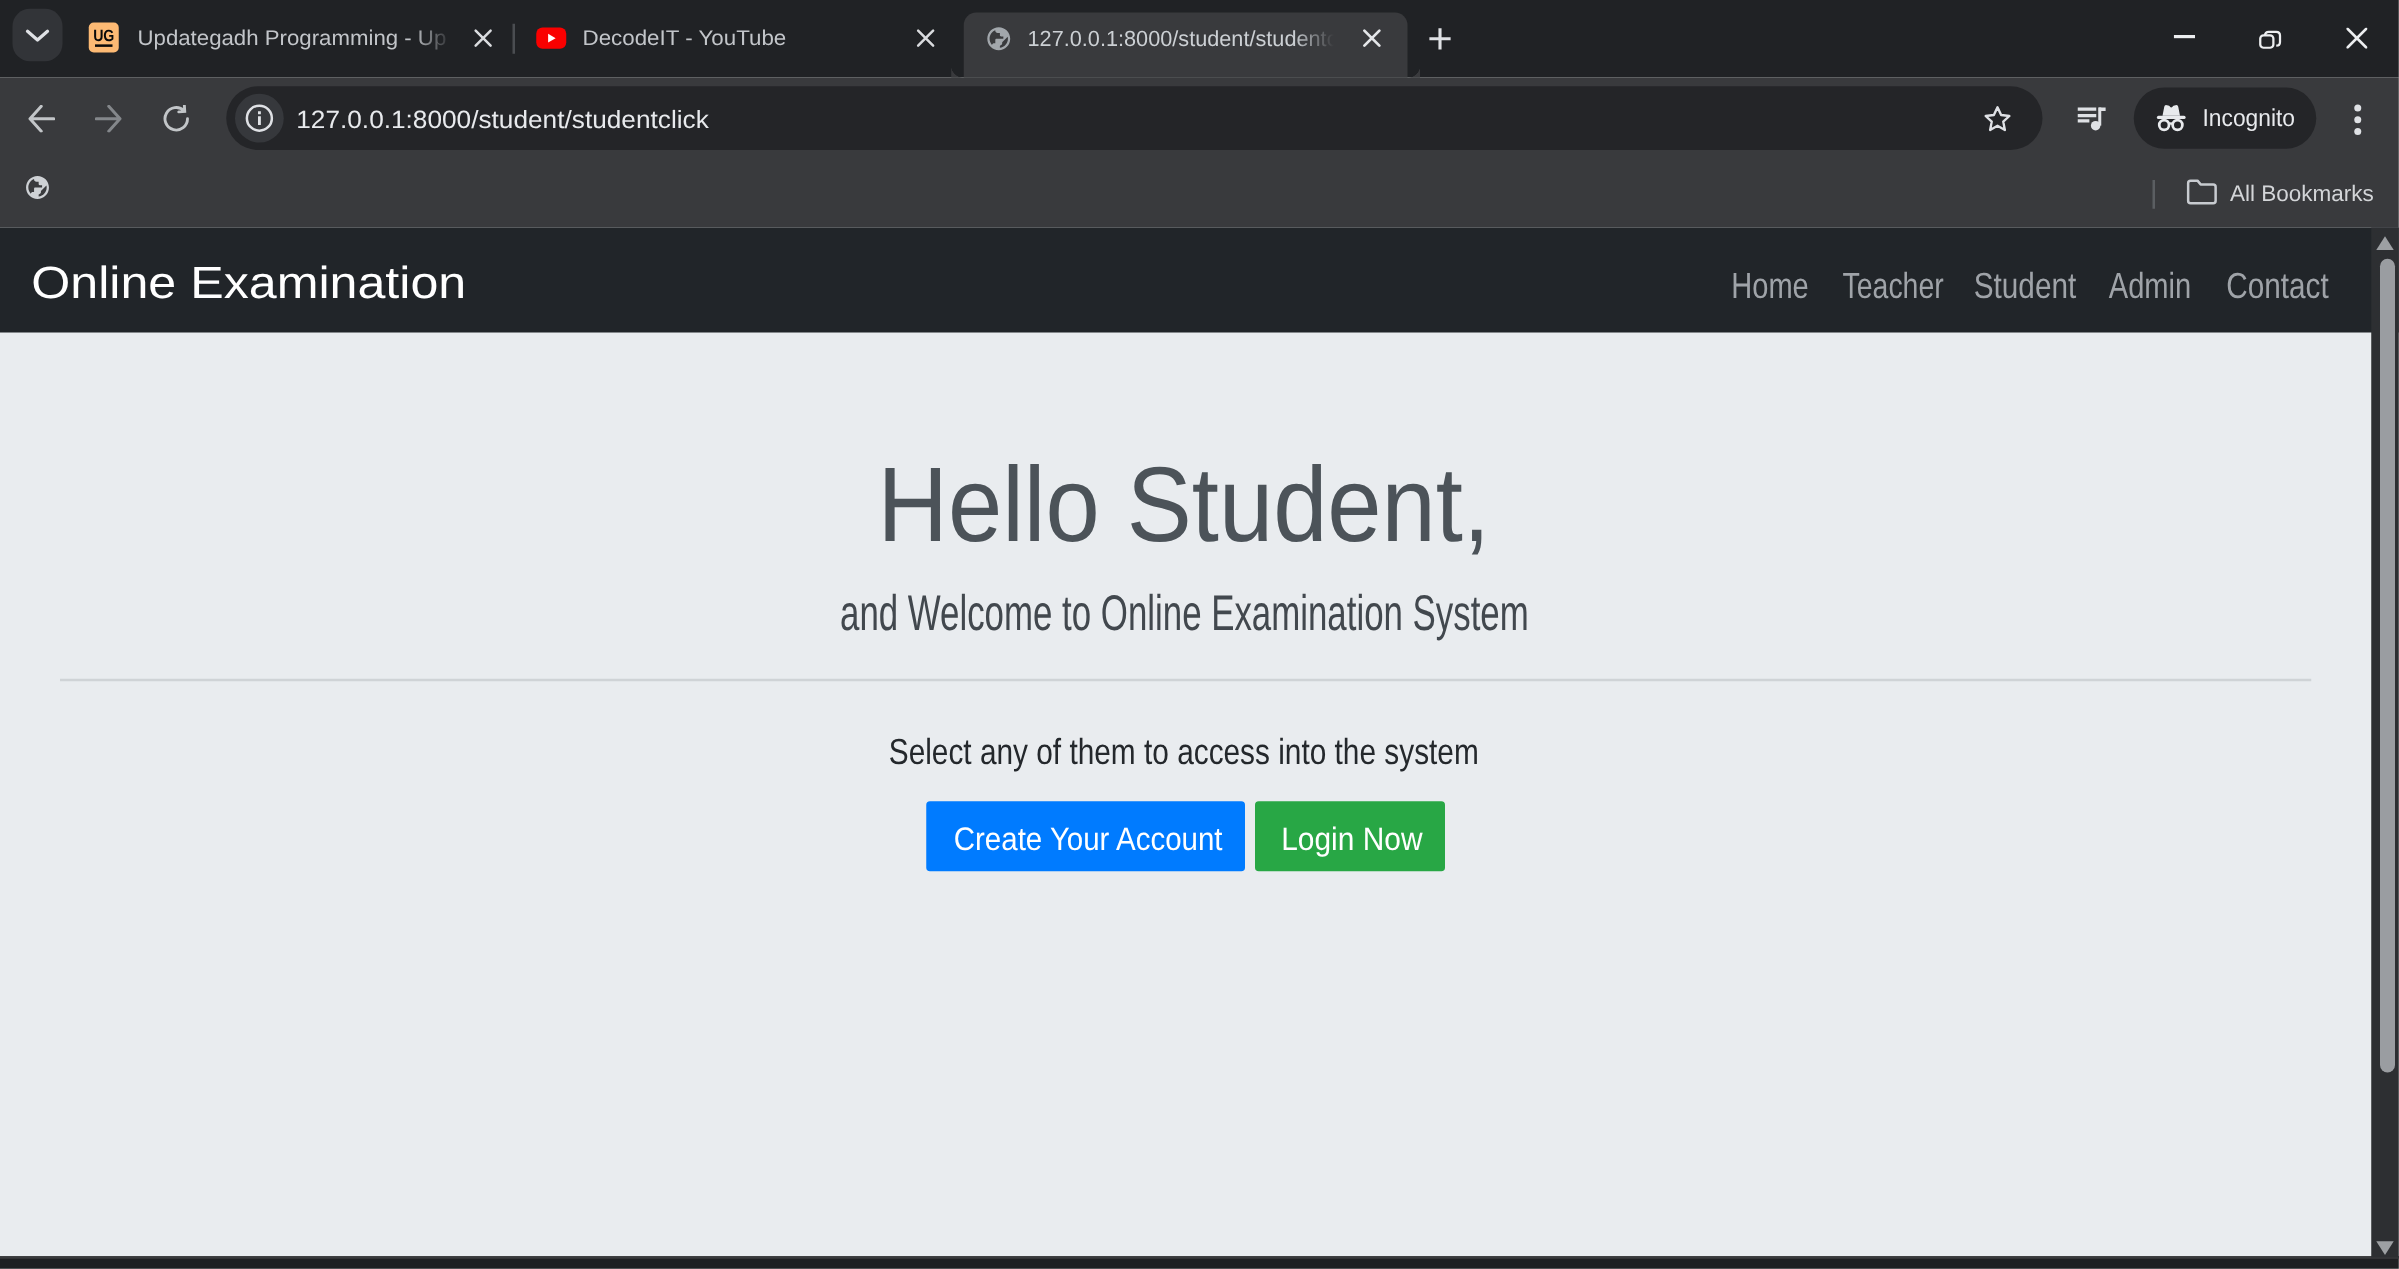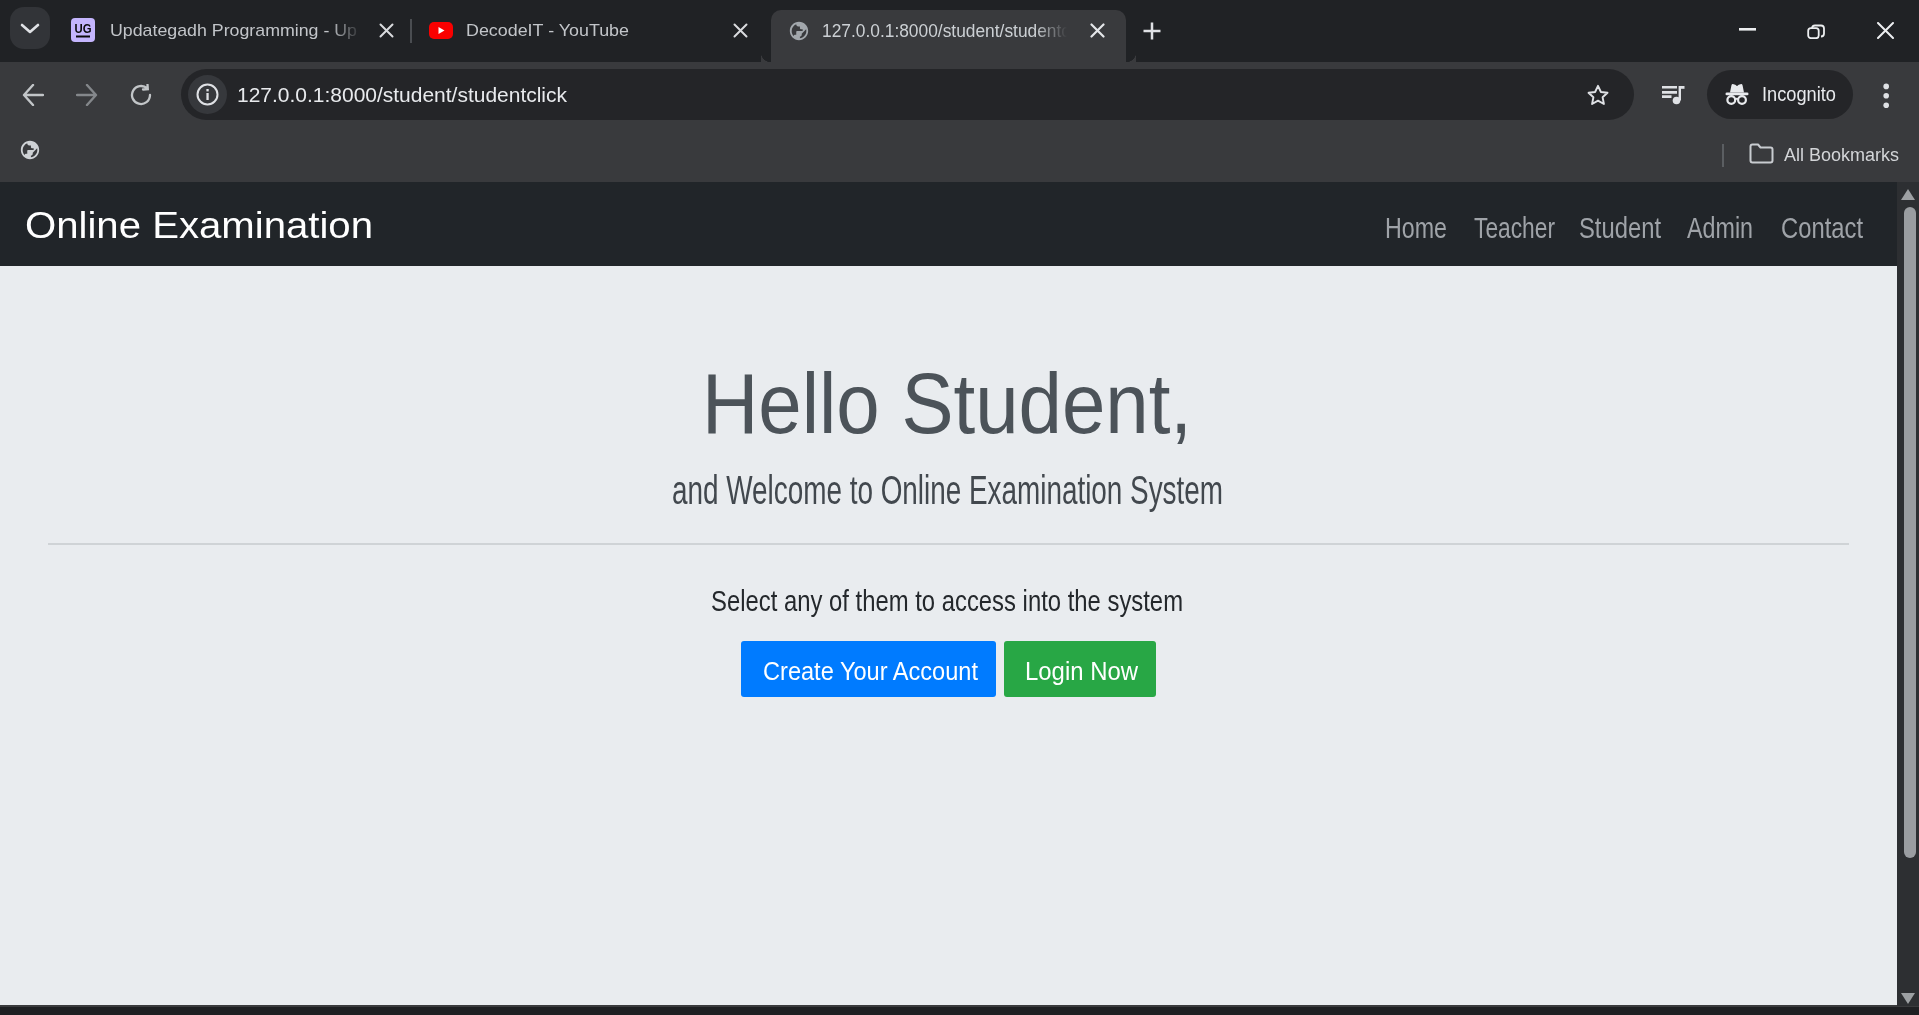--- a/index.html
+++ b/index.html
@@ -11,21 +11,21 @@
 #navbar{position:absolute;left:0;top:182px;width:1919px;height:84px;background:#212529}
 #content{position:absolute;left:0;top:266px;width:1919px;height:740px;background:#e9ecef}
 #taskbar{position:absolute;left:0;top:1005px;width:1919px;height:10px;background:#1e1f22;border-top:2px solid #3a3b3d}
 #scrolltrack{position:absolute;left:1897px;top:182px;width:22px;height:824px;background:#2d2f32}
 #scrollthumb{position:absolute;left:1904px;top:207px;width:12px;height:651px;border-radius:6px;background:#9a9da1}
 #chevbtn{position:absolute;left:10px;top:7px;width:40px;height:42px;border-radius:14px;background:#323438}
 #activetab{position:absolute;left:771px;top:10px;width:355px;height:52px;background:#393a3d;border-radius:10px 10px 0 0}
 #activetab:before,#activetab:after{content:"";position:absolute;bottom:0;width:10px;height:10px;background:radial-gradient(circle at 0 0, transparent 10px, #393a3d 10.5px)}
 #activetab:before{left:-10px;transform:scaleX(-1)}
 #activetab:after{right:-10px}
-.favicon-ug{position:absolute;left:71px;top:18px;width:24px;height:24px;background:#c4b5fd;border-radius:4px;color:#111;text-align:center}
+.favicon-ug{position:absolute;left:71px;top:18px;width:24px;height:24px;background:#fdba74;border-radius:4px;color:#111;text-align:center}
 .tabfade{position:absolute;top:18px;width:40px;height:26px}
 .hr{position:absolute;left:48px;top:543px;width:1801px;height:2px;background:#cfd3d6}
 .btn{position:absolute;top:641px;height:56px;border-radius:3px}
 #btnblue{left:741px;width:255px;background:#007bff}
 #btngreen{left:1004px;width:152px;background:#28a745}
 text{font-family:"Liberation Sans",sans-serif}
 </style>
 </head>
 <body>
 <div id="content"></div>

